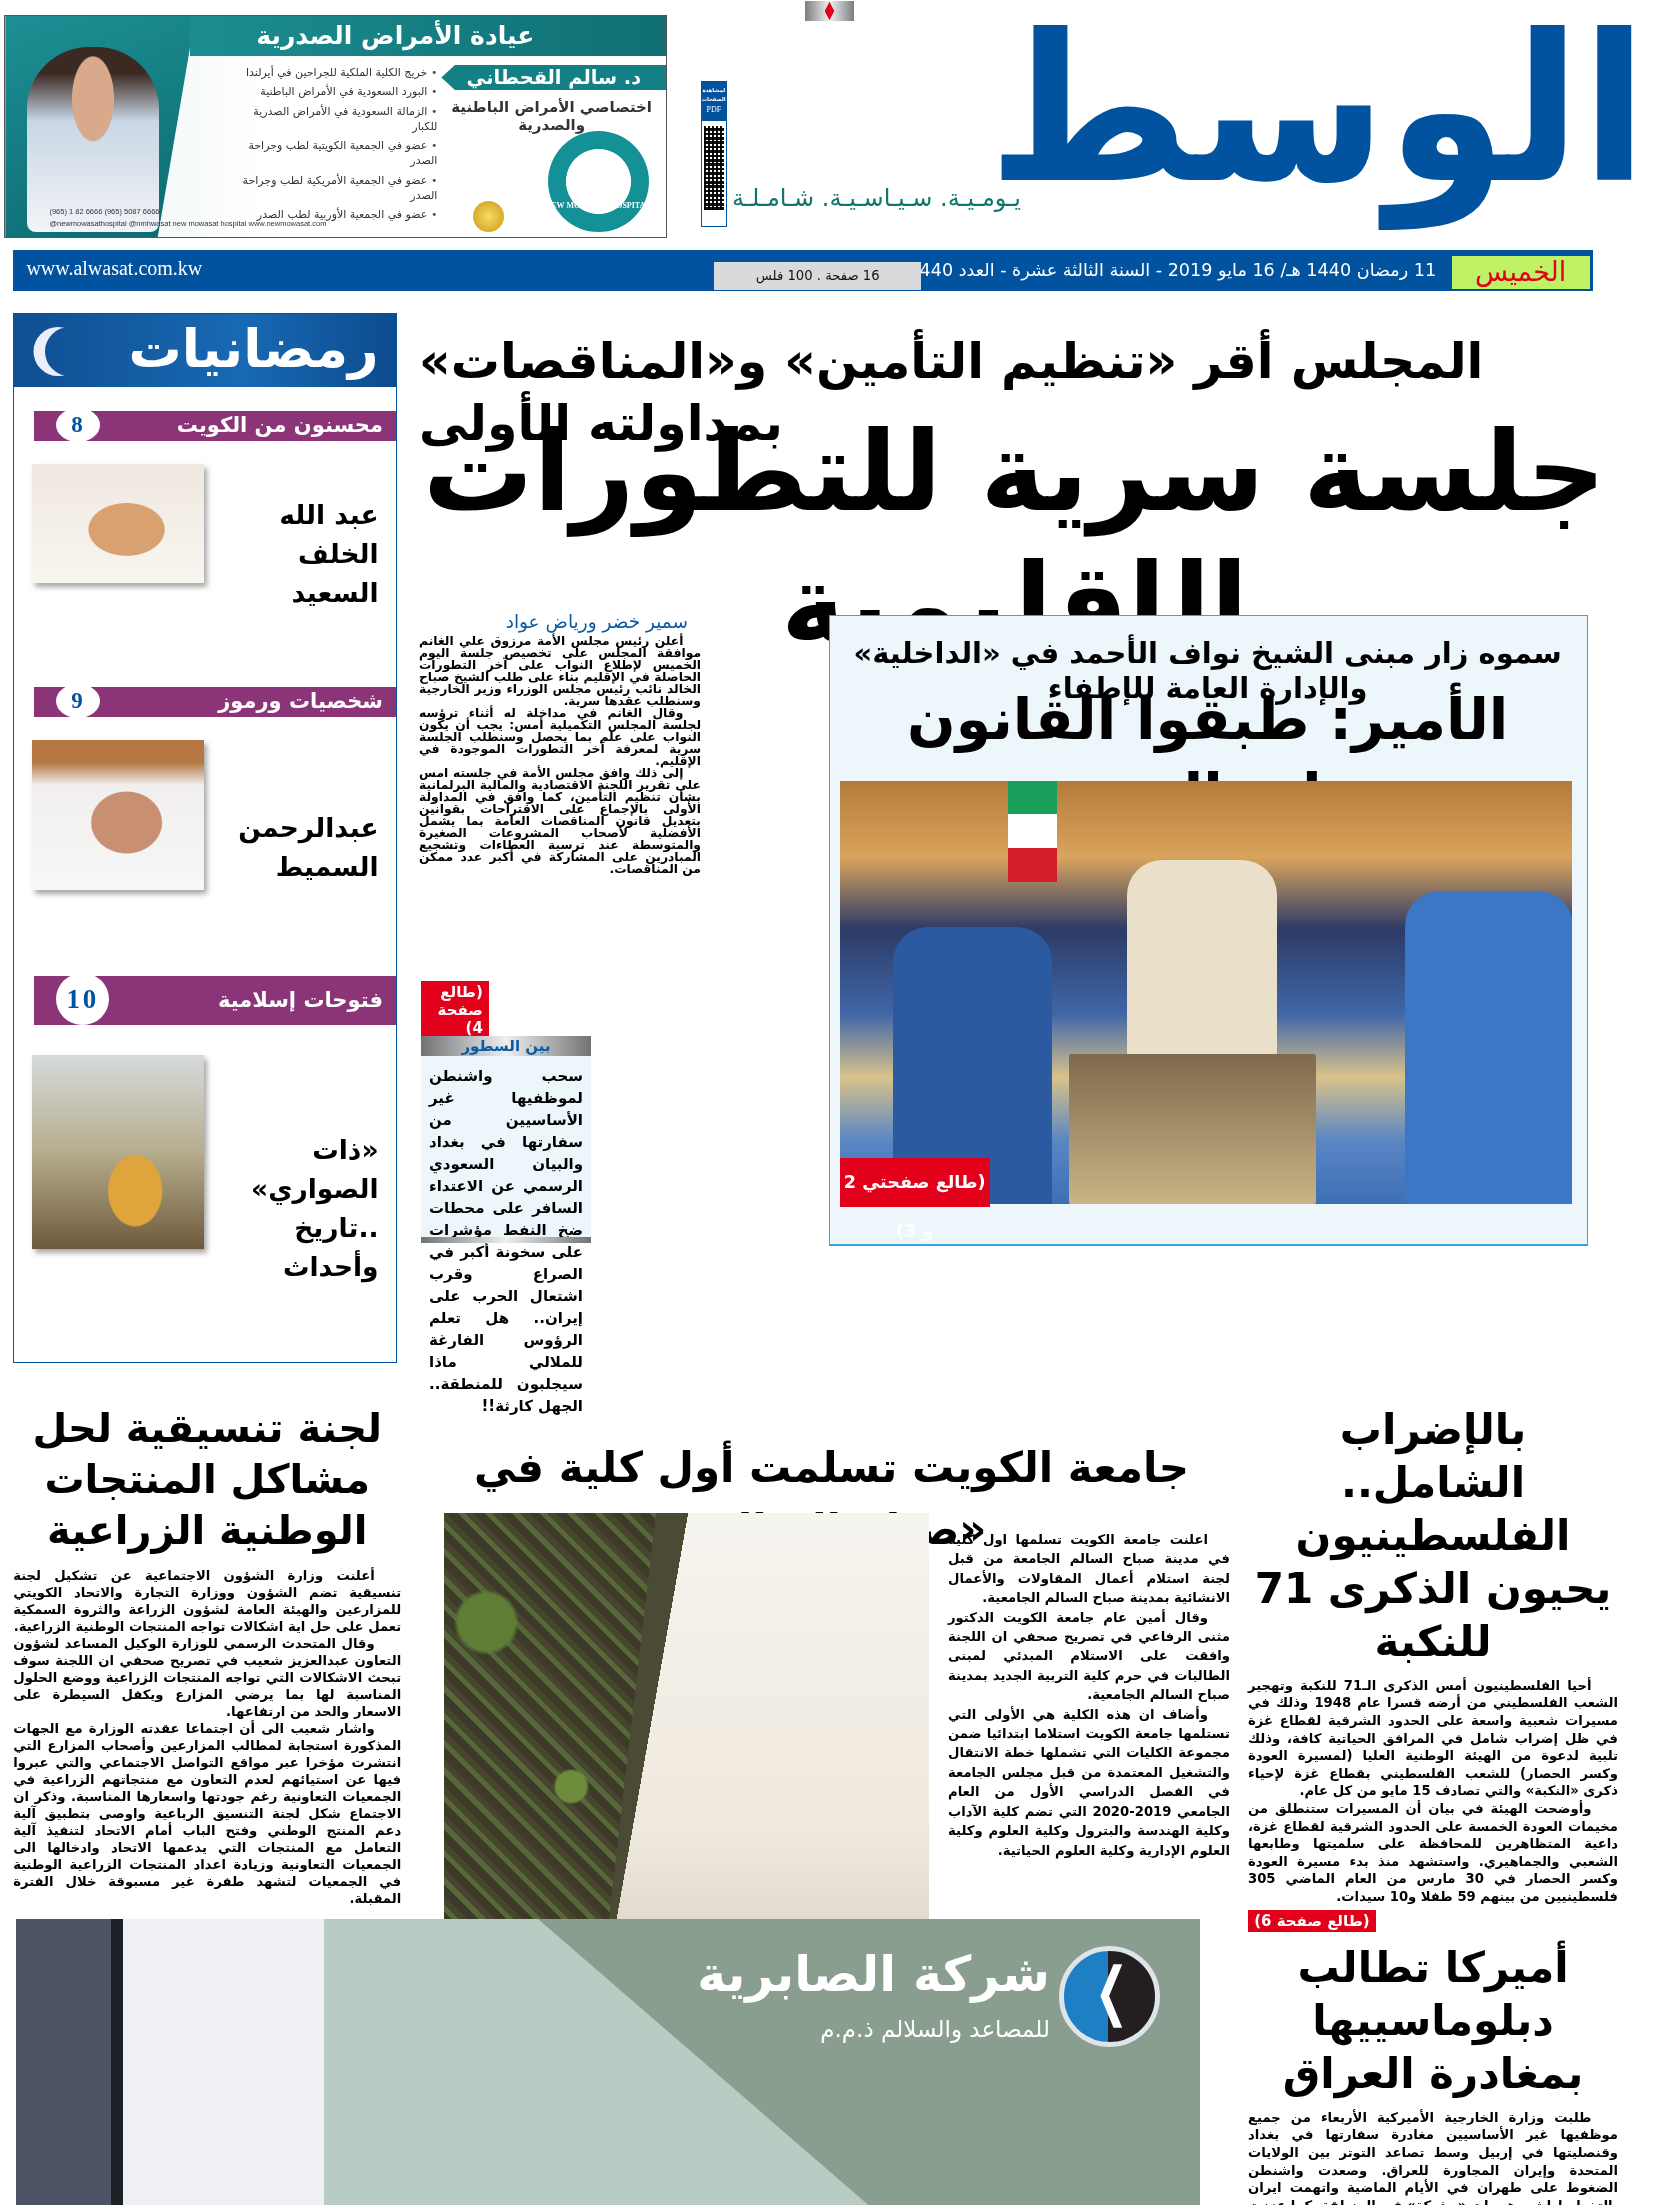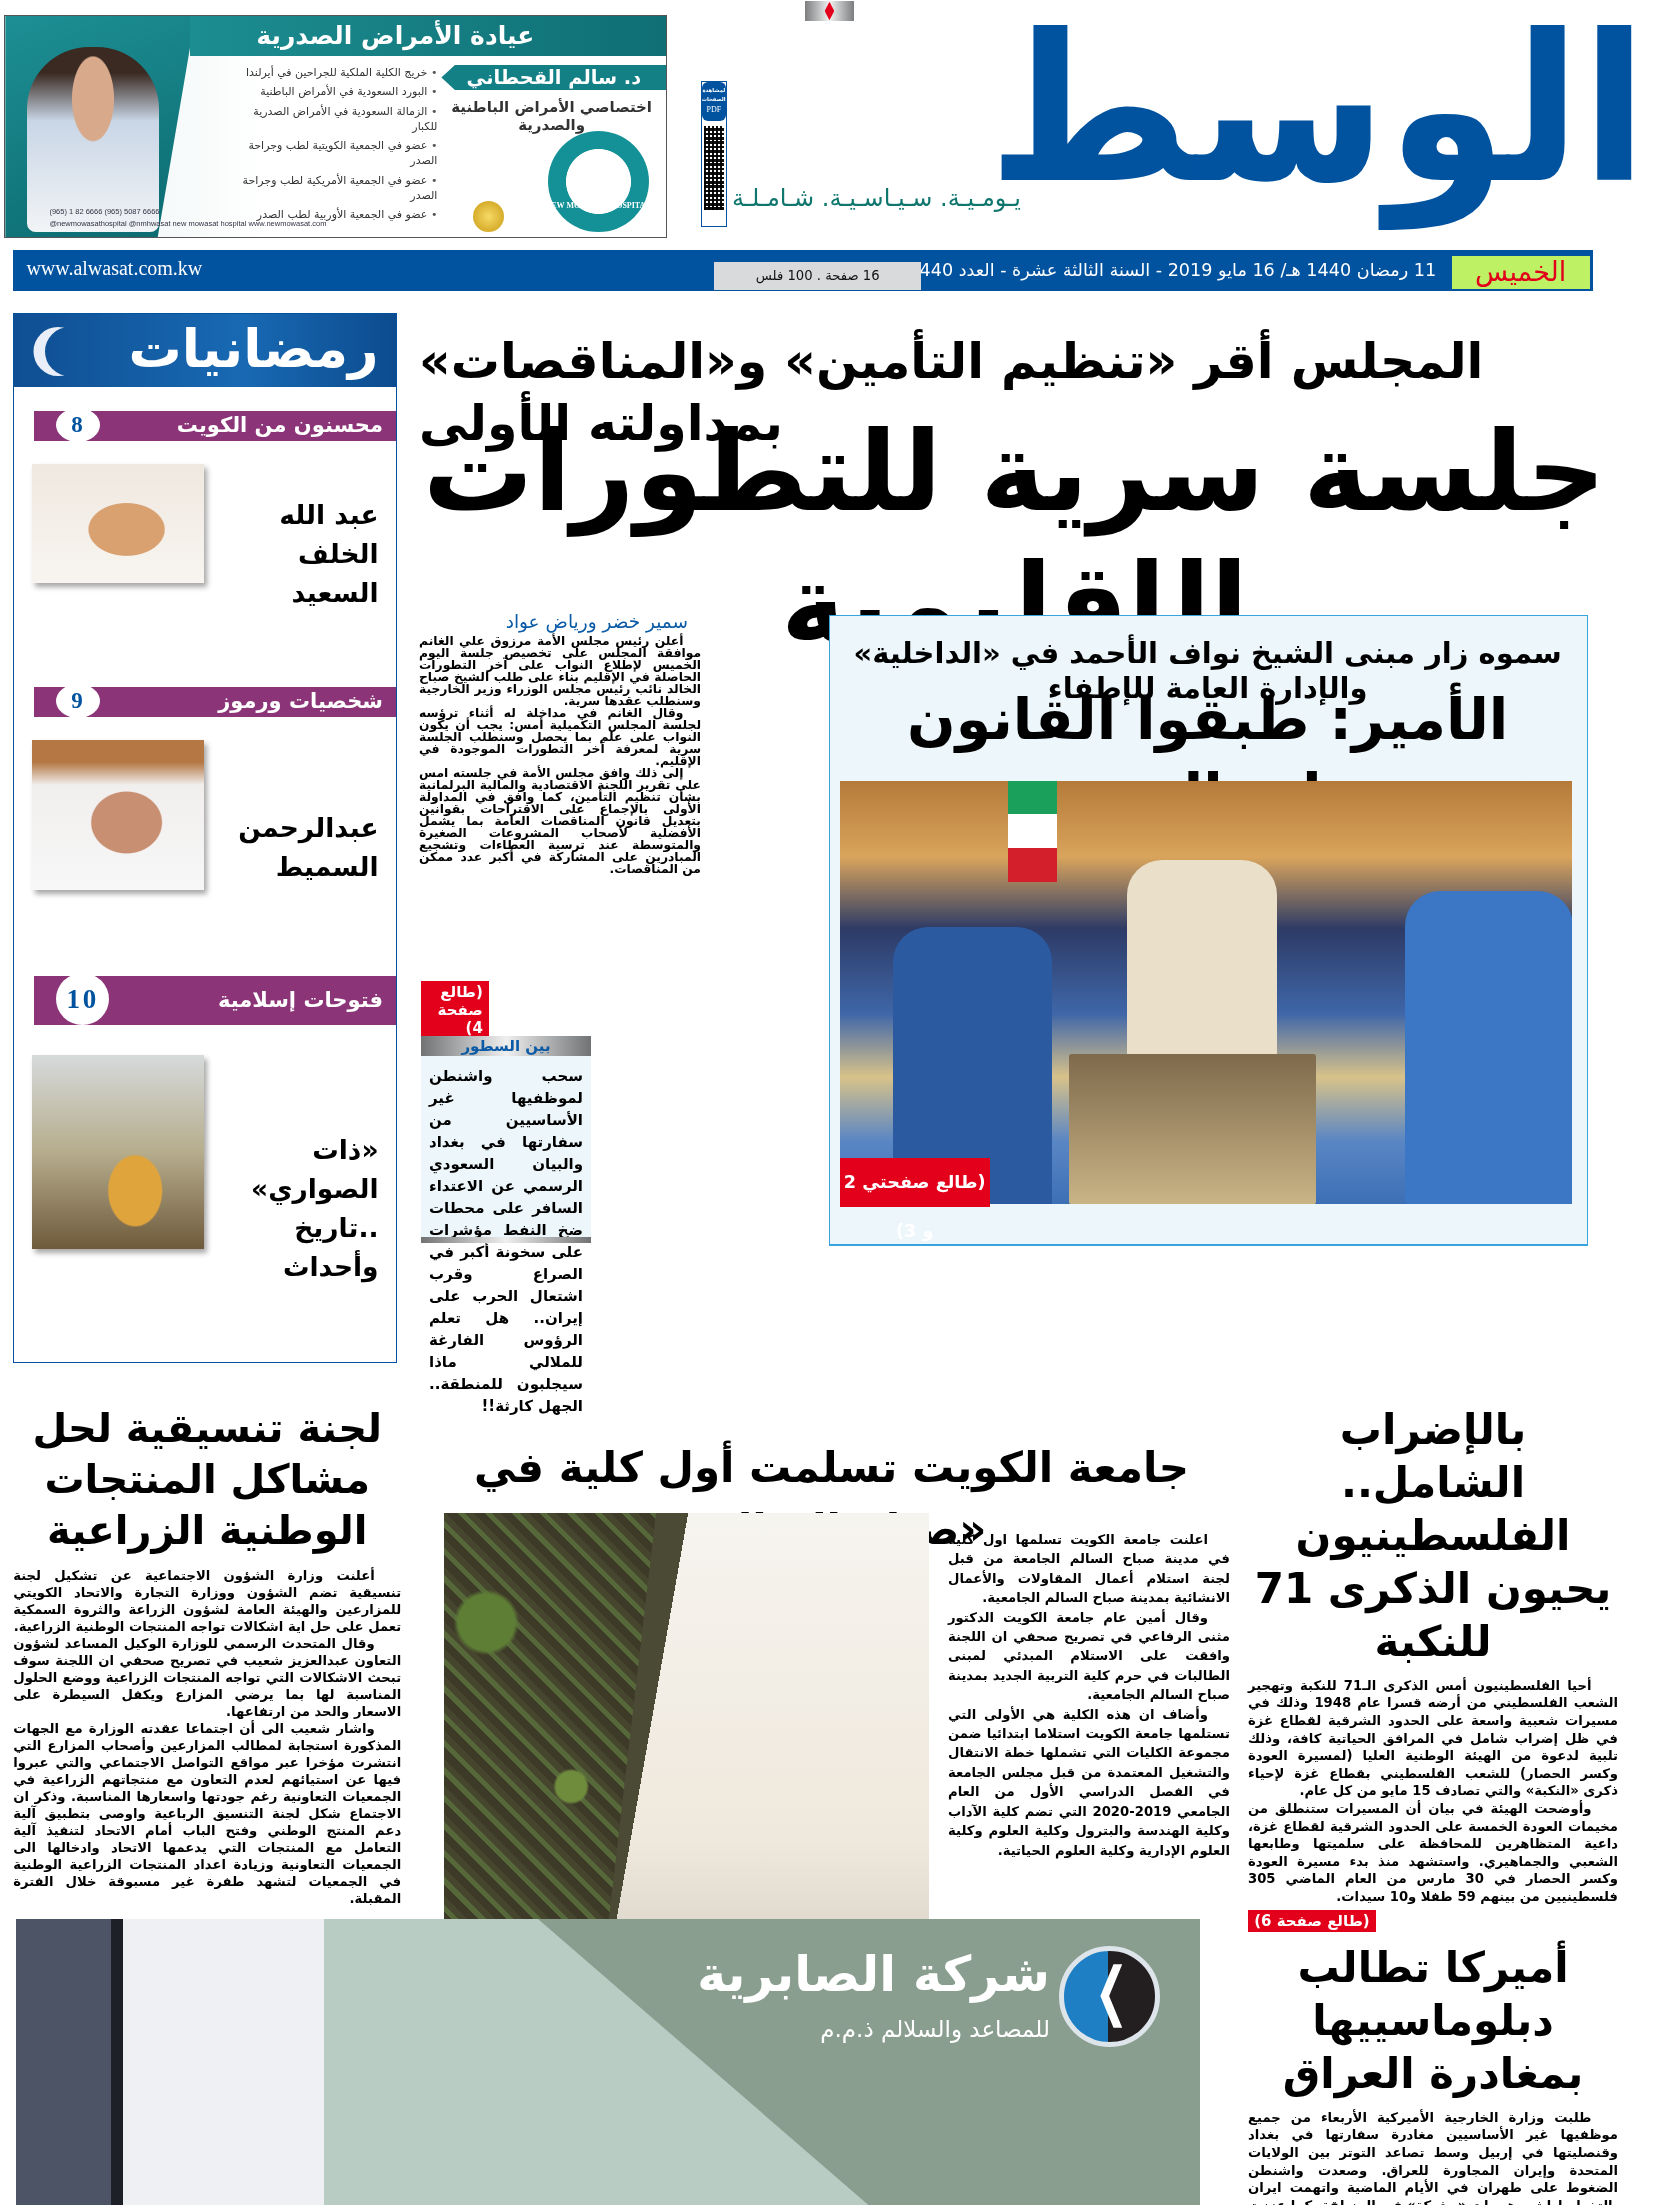--- a/index.html
+++ b/index.html
@@ -18,21 +18,21 @@
   #ad-top .specialty { position:absolute; right:8.8px; top:82px; width:212px; font-size:15px; color:#333; text-align:center; font-weight:700; }
   #ad-top ul { position:absolute; right:229px; top:49px; list-style:none; width:207px; }
   #ad-top li { font-size:11px; color:#333; margin-bottom:4.4px; line-height:15px; }
   #ad-top li::before { content:"• "; color:#555; }
   #ad-top .hospital-circle { position:absolute; right:17.6px; top:115px; width:101px; height:101px; border-radius:50%; background: radial-gradient(circle, #ffffff 0 45%, #149197 46% 100%); }
   #ad-top .hospital-name { position:absolute; right:8.8px; top:185px; width: 119px; text-align:center; font-size: 8px; color:#fff; font-family:Liberation Serif, serif; font-weight:700; direction:ltr; }
   #ad-top .contact-row { position:absolute; left:44px; top:190px; width:397px; font-size:7.5px; color:#334; direction:ltr; font-family:"Liberation Sans",sans-serif; line-height:12.3px; }
   #ad-top .medal { position:absolute; left:468px; top:185px; width:31px; height:31px; border-radius:50%; background: radial-gradient(circle,#f6d965,#c99a12); }
 
   #pdf-box { left: 701px; top: 81px; width: 25.6px; height: 146px; background:#fff; border:1.3px solid #0153a0; }
-  #pdf-box .pdf-head { background:#0153a0; color:#fff; text-align:center; height: 39px; font-size:5.3px; font-weight:700; padding-top:3.5px; line-height:9.7px;border-radius:6px; }
+  #pdf-box .pdf-head { background:#0153a0; color:#fff; text-align:center; height: 39px; font-size:5.3px; font-weight:700; padding-top:3.5px; line-height:9.7px; }
   #pdf-box .pdf-head .pdf-label { font-family:"Liberation Serif",serif; font-size:8px; font-weight:400; }
   #pdf-box .qr { margin: 5.3px auto 0; width: 20px; height: 84px; background:
       repeating-linear-gradient(0deg,#111 0 2.6px,#fff 2.6px 4.4px),
       repeating-linear-gradient(90deg,#111 0 2.2px,#fff 2.2px 4px);
       background-blend-mode: multiply; }
 
   #logo { left: 697px; top: 0; width: 968px; height: 207px; }
   #logo .logo-text { position:absolute; right: 17.6px; top: 17.6px; font-size: 194px; line-height: 185px; font-weight: 900; color: #0153a0; letter-spacing: -4.4px; font-family:"DejaVu Sans",sans-serif; transform: scaleY(1.05); }
   #logo .logo-emblem { position:absolute; left: 108px; top: 0.9px; width: 49px; height: 20px; background: linear-gradient(90deg,#7b7d7f,#f2f2f2 50%,#7b7d7f); }
   #logo .logo-emblem::after { content:""; position:absolute; left:50%; top:0.9px; width:9.7px; height:18.5px; margin-left:-4.9px; background:#e4001b; clip-path: polygon(50% 0,100% 50%,50% 100%,0 50%); }

